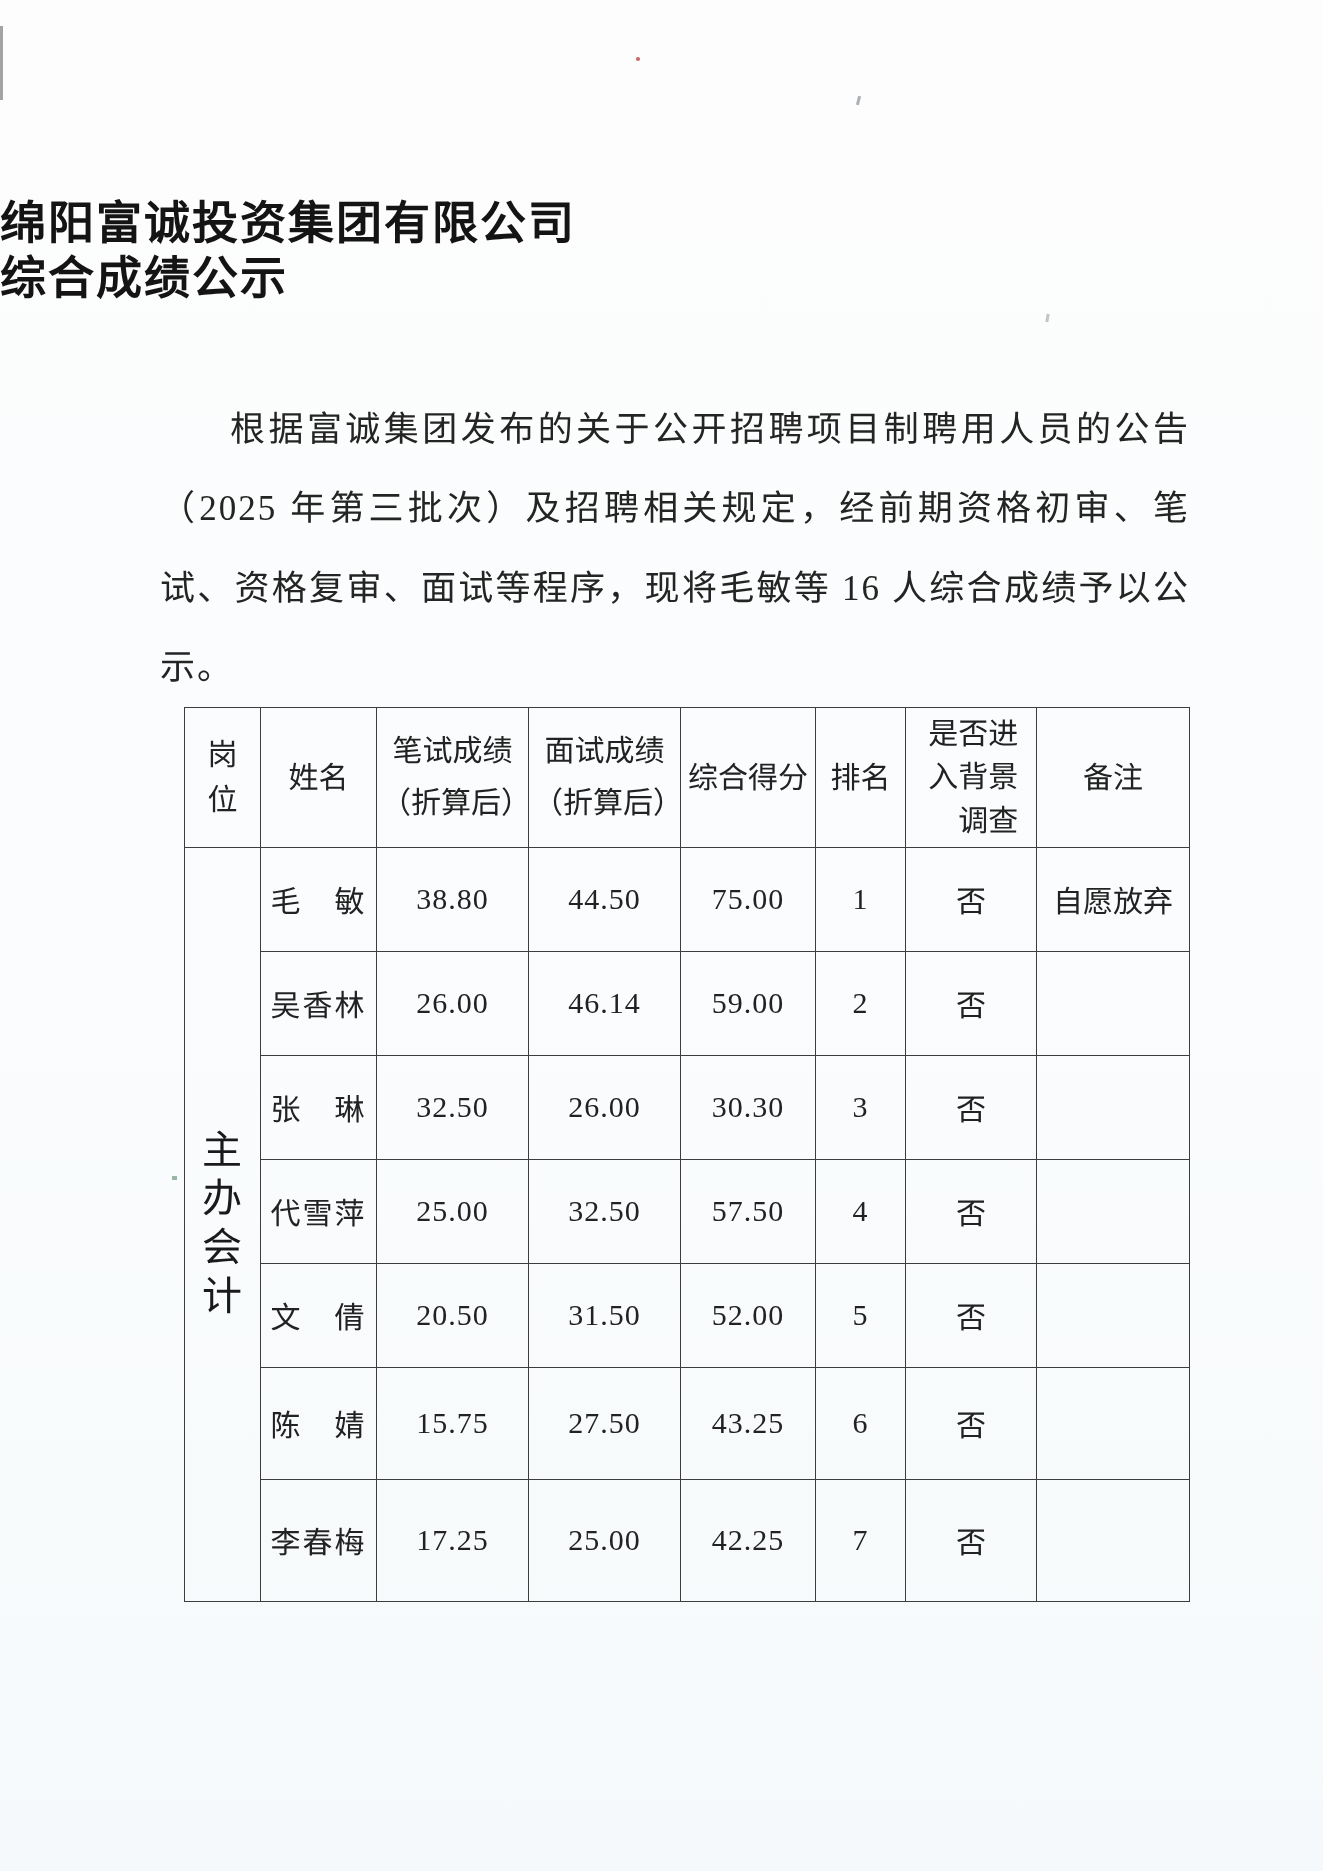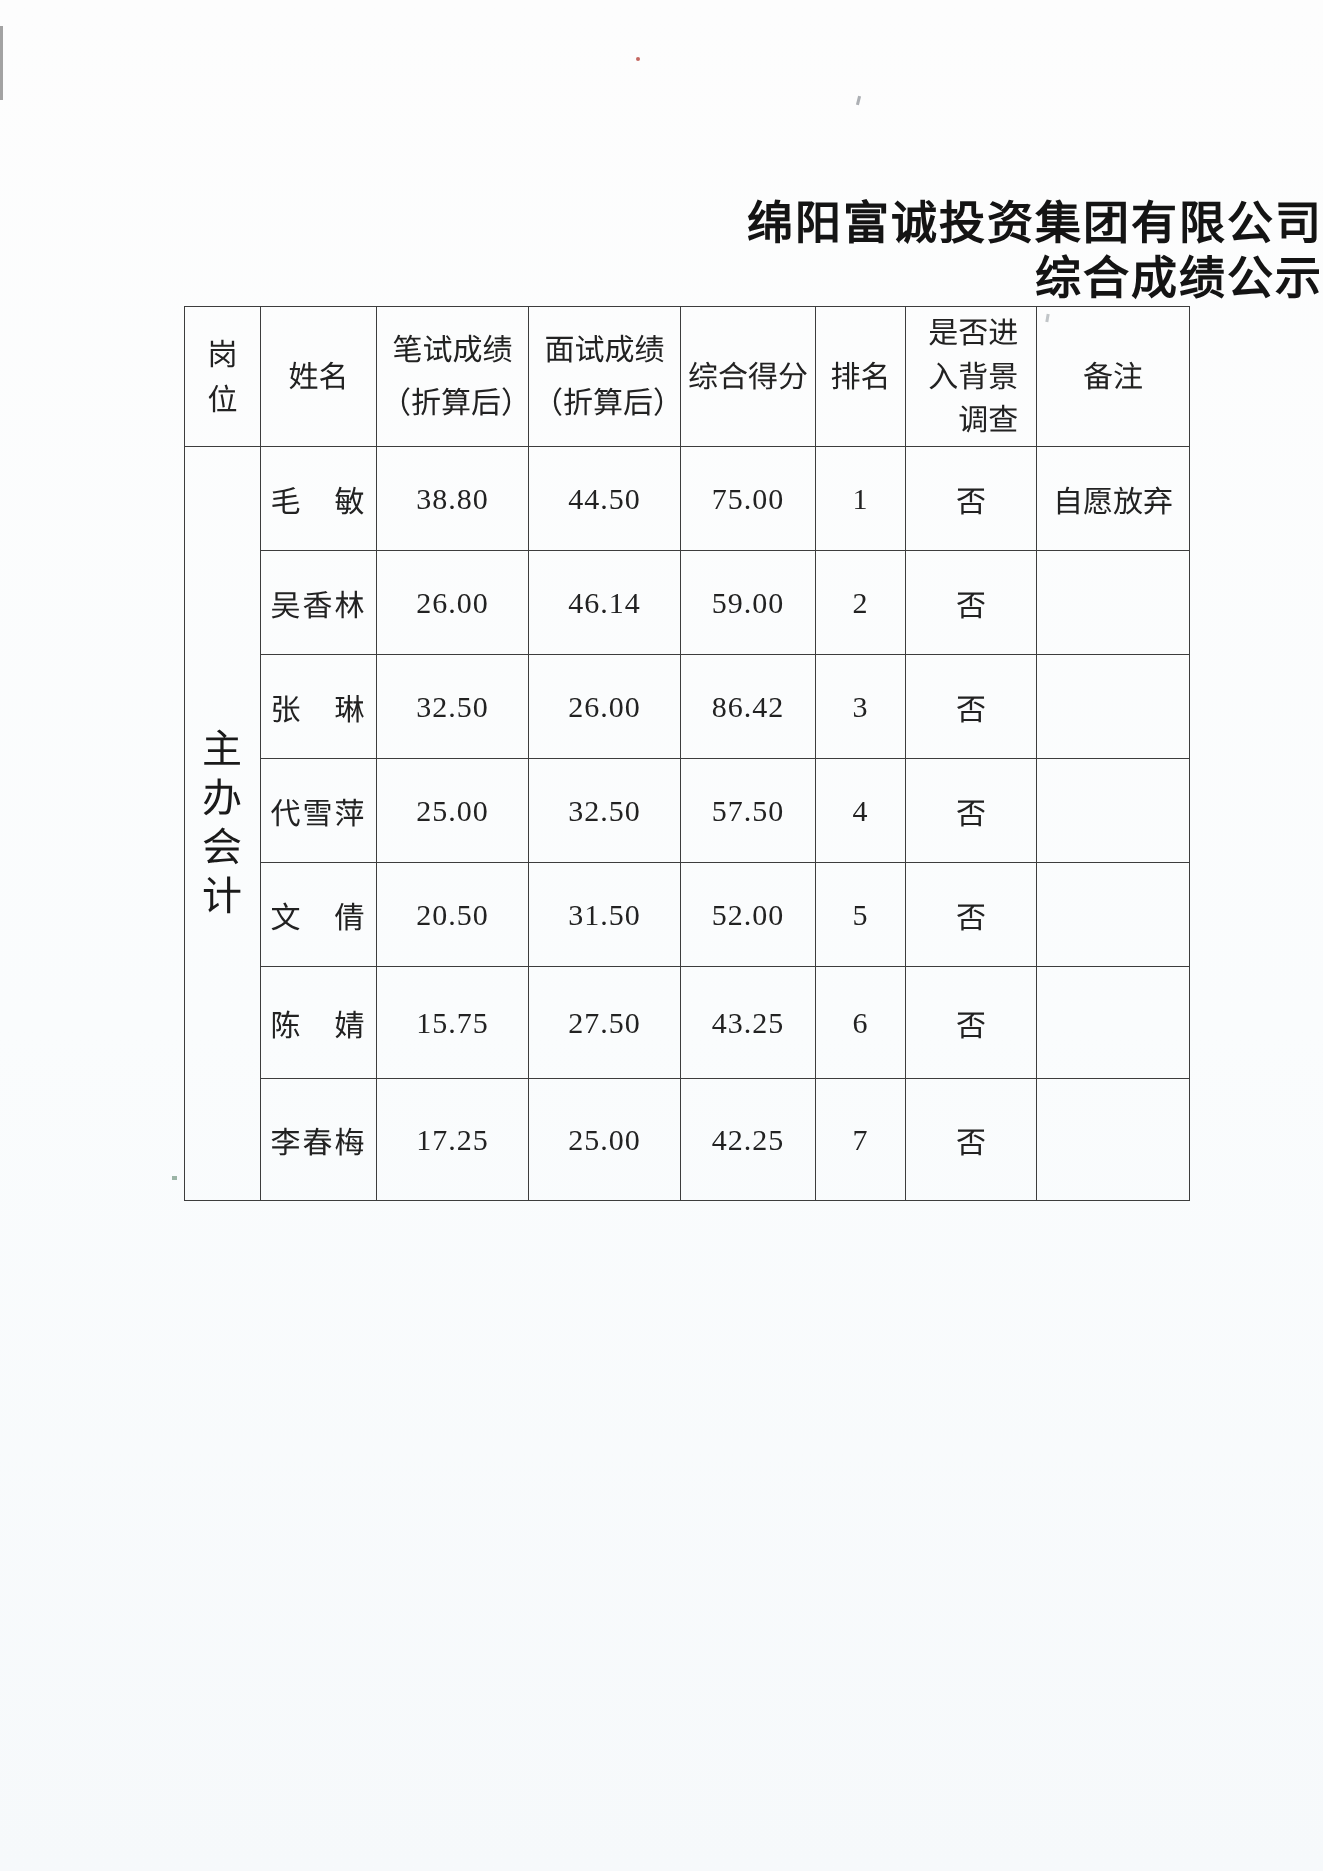--- a/index.html
+++ b/index.html
@@ -11,21 +11,21 @@
   .page {
     position: relative;
     width: 1323px; height: 1871px;
     overflow: hidden;
     background: linear-gradient(180deg, #fdfdfd 0%, #fafcfd 55%, #f6f9fb 100%);
     color: #1f1f1f;
   }
   
   .titles {
     padding-top: 196px;
-    text-align: right;
+    text-align: left;
     font-weight: 700;
     font-size: 46px;
     line-height: 1.2;
     letter-spacing: 2px;
     color: #141414;
   }
   
   .intro {
     margin: 84px 133px 0 160px;
     font-size: 35px;
@@ -84,20 +84,21 @@
 </head>
 <body>
 
 <div class="page">
 
   <header class="titles">
     <div>绵阳富诚投资集团有限公司</div>
     <div>综合成绩公示</div>
   </header>
 
+  <p class="intro">根据富诚集团发布的关于公开招聘项目制聘用人员的公告（2025 年第三批次）及招聘相关规定，经前期资格初审、笔试、资格复审、面试等程序，现将毛敏等 16 人综合成绩予以公示。</p>
 
   <table class="score-table">
     <colgroup>
       <col style="width:76px">
         <col style="width:116px">
         <col style="width:152px">
         <col style="width:152px">
       <col style="width:135px">
         <col style="width:90px">
         <col style="width:131px">
@@ -138,21 +139,21 @@
         <td class="num">46.14</td>
         <td class="num">59.00</td>
         <td class="num">2</td>
         <td>否</td>
         <td></td>
       </tr>
       <tr>
         <td class="name">张　琳</td>
         <td class="num">32.50</td>
         <td class="num">26.00</td>
-        <td class="num">86.42</td>
+        <td class="num">30.30</td>
         <td class="num">3</td>
         <td>否</td>
         <td></td>
       </tr>
       <tr>
         <td class="name">代雪萍</td>
         <td class="num">25.00</td>
         <td class="num">32.50</td>
         <td class="num">57.50</td>
         <td class="num">4</td>

